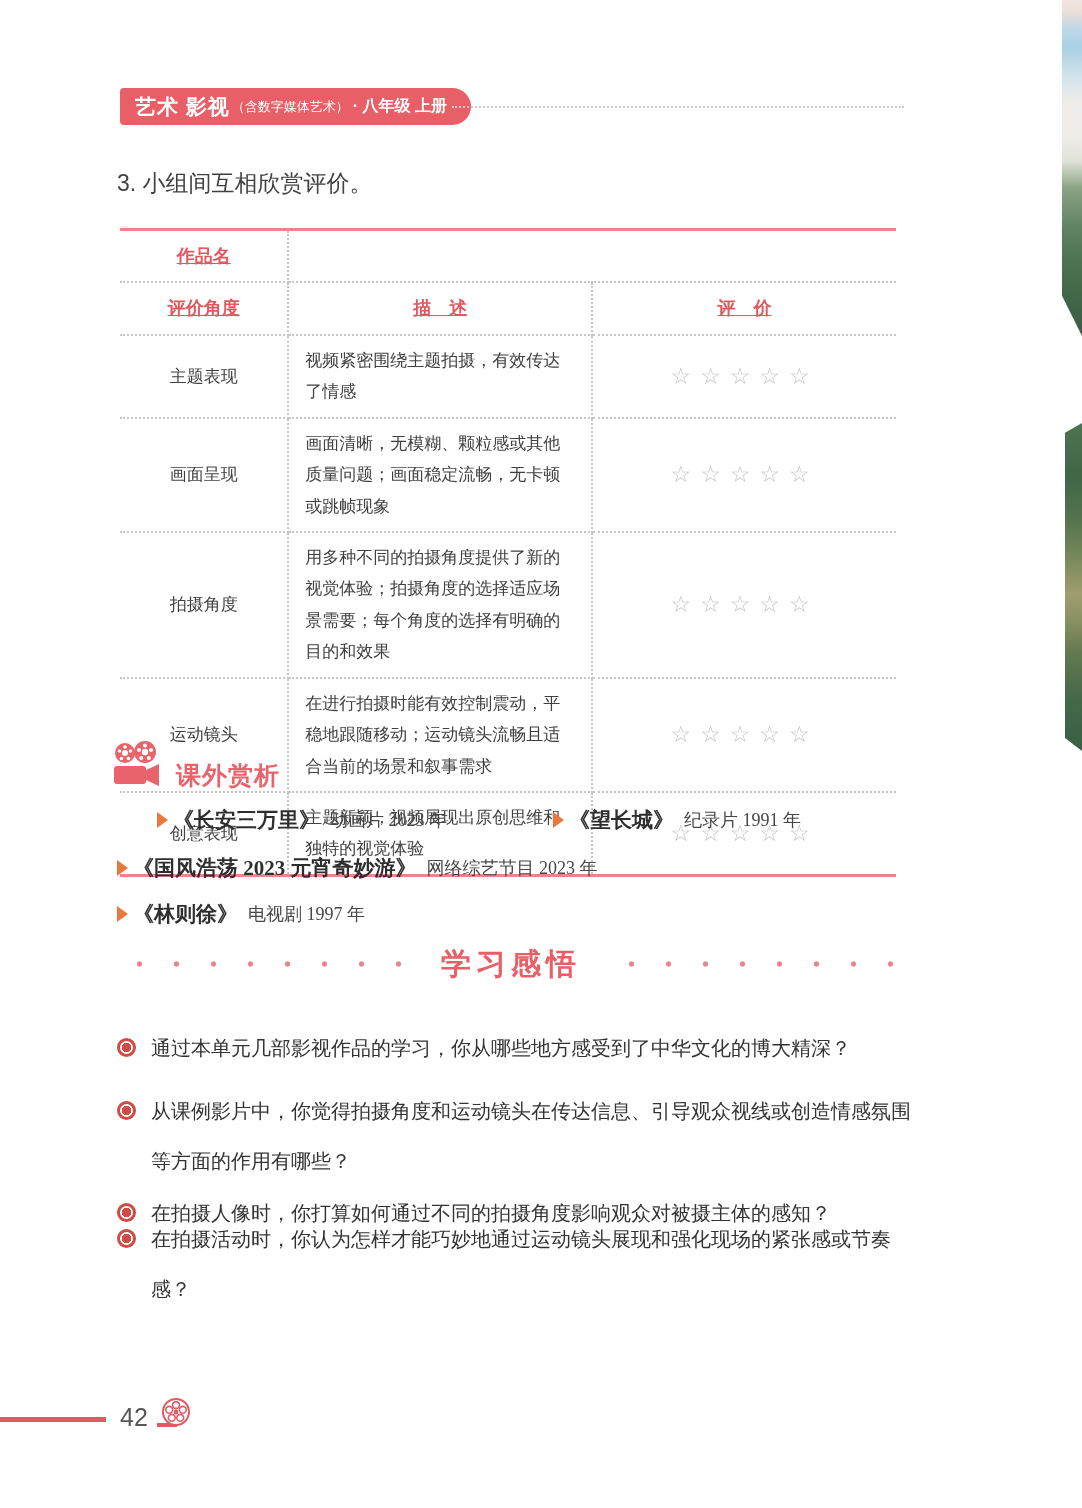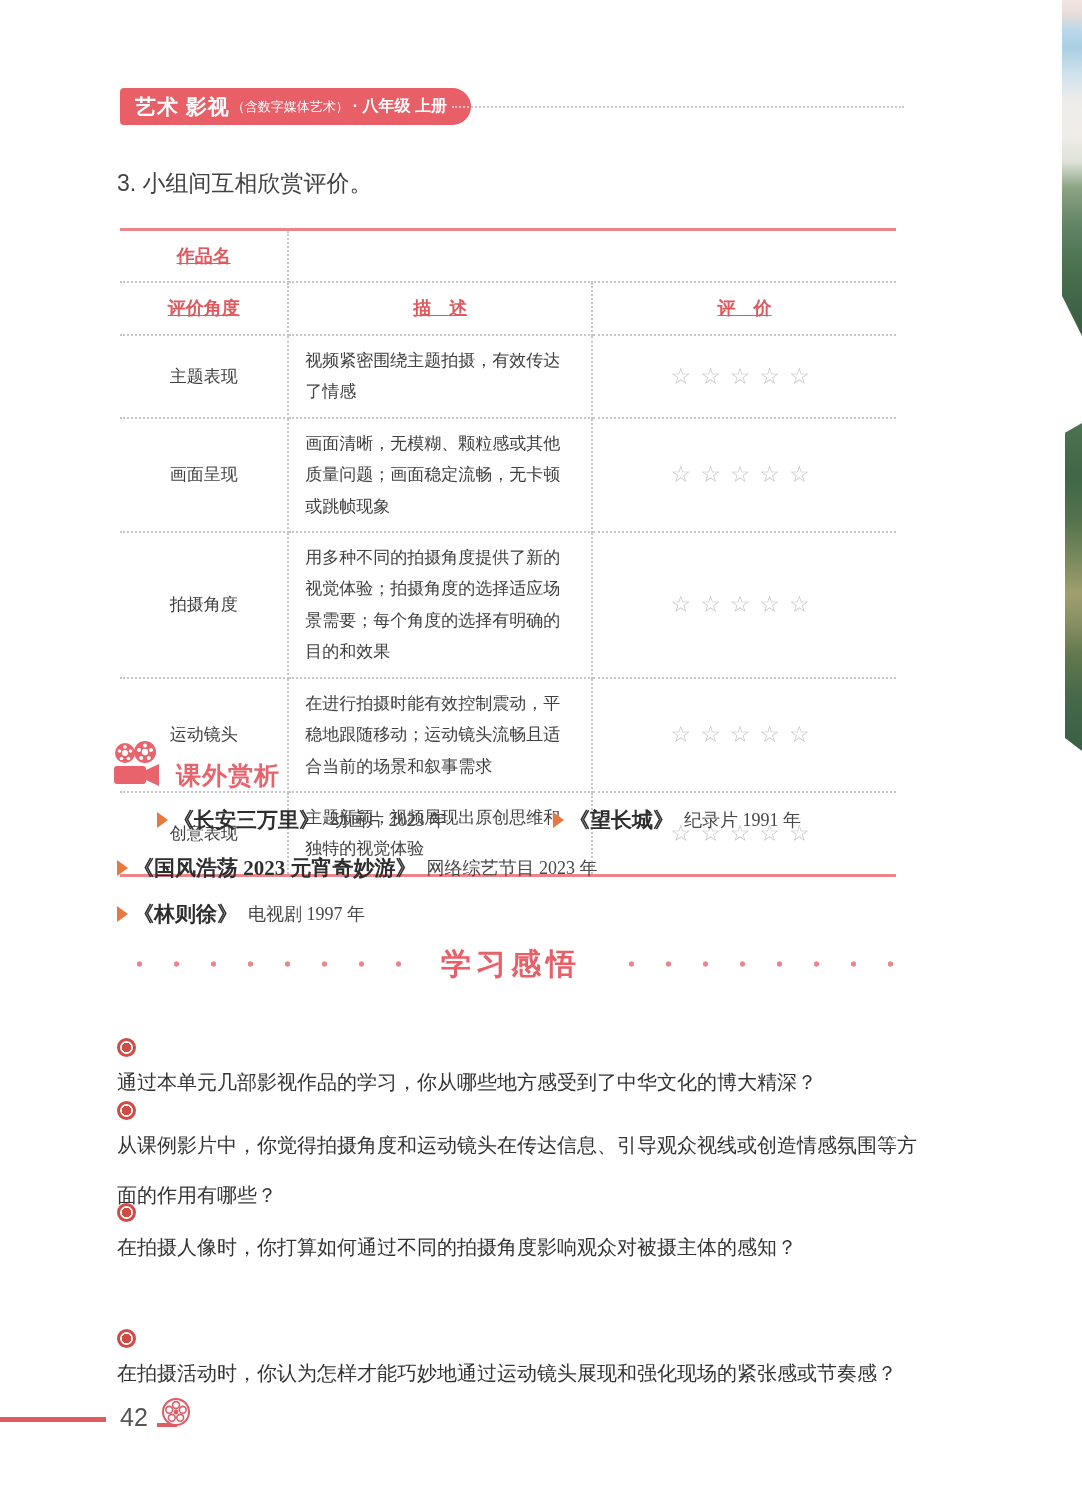--- a/index.html
+++ b/index.html
@@ -89,21 +89,21 @@
     flex:1; height:44px;
     background-image:radial-gradient(circle, #e9858b 2.3px, transparent 3px);
     background-size:37px 28px; background-position:4px 6px;
   }
   .band .band-title {
     font-size:30px; font-weight:bold; color:#e85f68;
     letter-spacing:5px; margin:0 28px; white-space:nowrap;
   }
 
   
-  .question { position:absolute; left:117px; width:800px; display:flex;flex-direction:column; }
+  .question { position:absolute; left:117px; width:800px; display:flex; }
   .q-bullet {
     flex:none; width:19px; height:19px; margin-top:15px; margin-right:15px;
     border:3px solid #cf4b45; border-radius:50%;
     background:radial-gradient(circle, #cf4b45 0 4.5px, transparent 5px);
   }
   .q-text {
     font-family:"Liberation Serif", serif; font-size:20px; color:#333;
     line-height:50px;
   }
 
@@ -235,21 +235,21 @@
     <span class="q-text">通过本单元几部影视作品的学习，你从哪些地方感受到了中华文化的博大精深？</span>
   </div>
   <div class="question" style="top:1188px;">
     <span class="q-bullet"></span>
     <span class="q-text">在拍摄人像时，你打算如何通过不同的拍摄角度影响观众对被摄主体的感知？</span>
   </div>
   <div class="question" style="top:1086px;">
     <span class="q-bullet"></span>
     <span class="q-text">从课例影片中，你觉得拍摄角度和运动镜头在传达信息、引导观众视线或创造情感氛围等方面的作用有哪些？</span>
   </div>
-  <div class="question" style="top:1314px;">
+  <div class="question" style="top:1214px;">
     <span class="q-bullet"></span>
     <span class="q-text">在拍摄活动时，你认为怎样才能巧妙地通过运动镜头展现和强化现场的紧张感或节奏感？</span>
   </div>
 
 
   <div class="footer-line"></div>
   <div class="page-num">42</div>
   <div class="reel-wrap">
     <svg width="36" height="36" viewBox="0 0 36 36">
       <rect x="0" y="26" width="20" height="4" fill="#e05c64"></rect>

